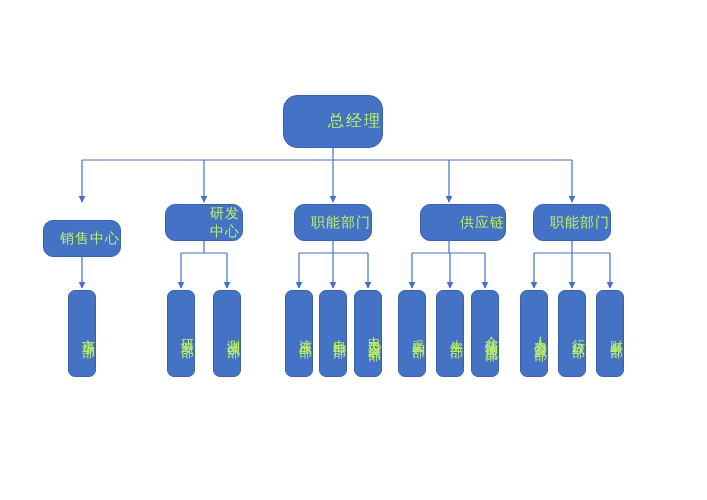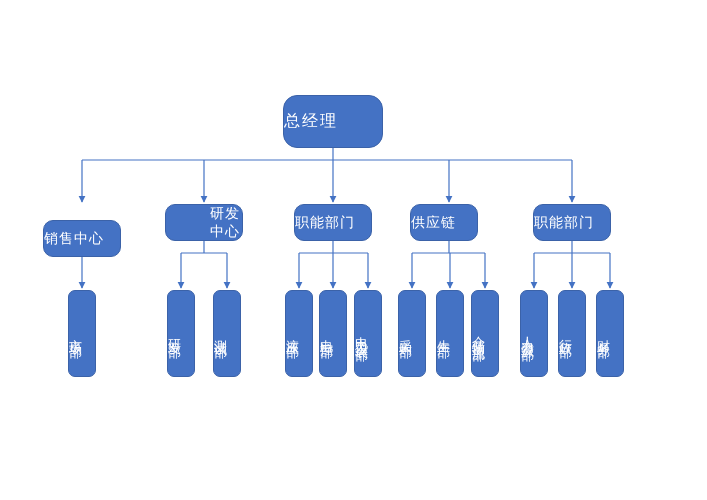--- a/index.html
+++ b/index.html
@@ -8,22 +8,22 @@
     width:707px;height:500px;
     background:#ffffff;
     font-family:"Liberation Sans","DejaVu Sans",sans-serif;
     overflow:hidden;
   }
   .connector-layer{position:absolute;left:0;top:0;}
   .node{
     position:absolute;
     background:#4472C4;
     border:1px solid #3b62a8;
-    color:#ffffff;
-    display:flex;align-items:center;justify-content:flex-start;
+    color:#bef264;
+    display:flex;align-items:center;justify-content:flex-end;
     box-sizing:border-box;
     text-align:center;
   }
   .l1{border-radius:14px;font-size:16px;letter-spacing:2px;}
   .l2{border-radius:10px;font-size:14px;letter-spacing:1px;}
   .l3{border-radius:7px;font-size:13px;}
   .vlabel{
     writing-mode:vertical-lr;
     text-orientation:upright;
     letter-spacing:3px;
@@ -84,21 +84,21 @@
 
   <div class="node l2" style="left:43px;top:204px;width:78px;height:37px;margin-top:16px;">
     <span>销售中心</span>
   </div>
   <div class="node l2" style="left:165px;top:204px;width:78px;height:37px;padding-left:42px;">
     <span>研发中心</span>
   </div>
   <div class="node l2" style="left:294px;top:204px;width:78px;height:37px;">
     <span>职能部门</span>
   </div>
-  <div class="node l2" style="left:410px;top:204px;width:68px;height:37px;">
+  <div class="node l2" style="left:420px;top:204px;width:86px;height:37px;">
     <span>供应链</span>
   </div>
   <div class="node l2" style="left:533px;top:204px;width:78px;height:37px;">
     <span>职能部门</span>
   </div>
 
   <div class="node l3" style="left:68px;top:290px;width:28px;height:87px;">
     <span class="vlabel">市场部</span>
   </div>
   <div class="node l3" style="left:167px;top:290px;width:28px;height:87px;">

